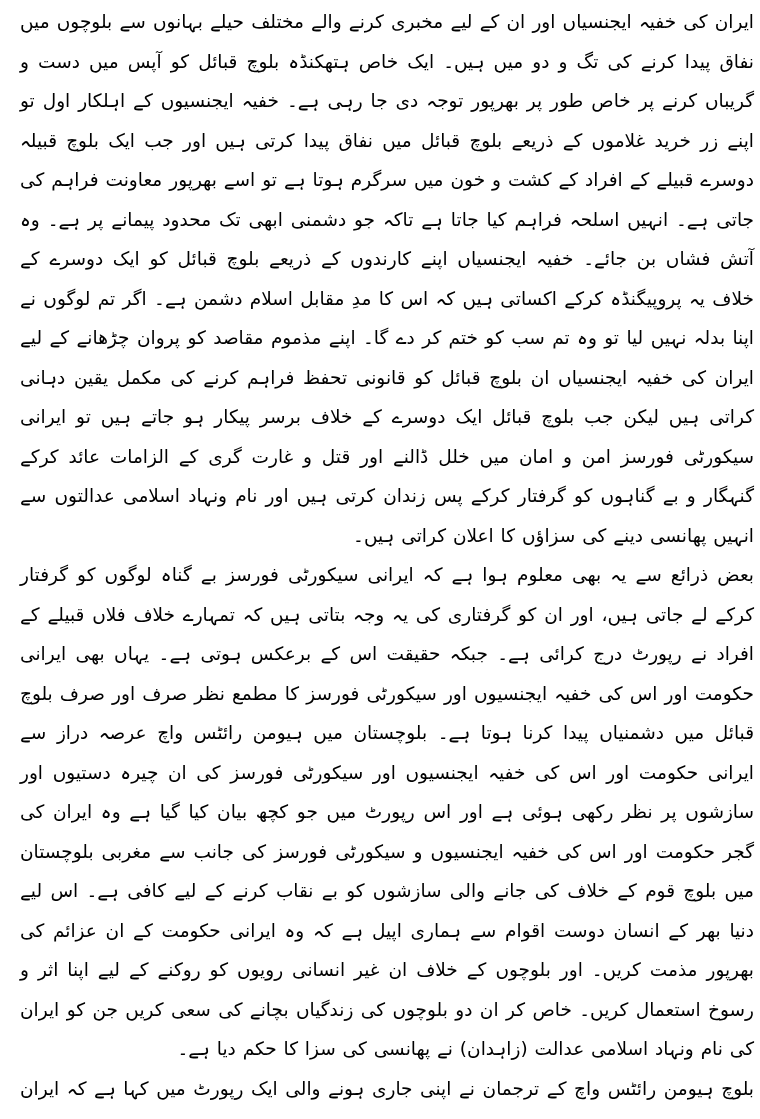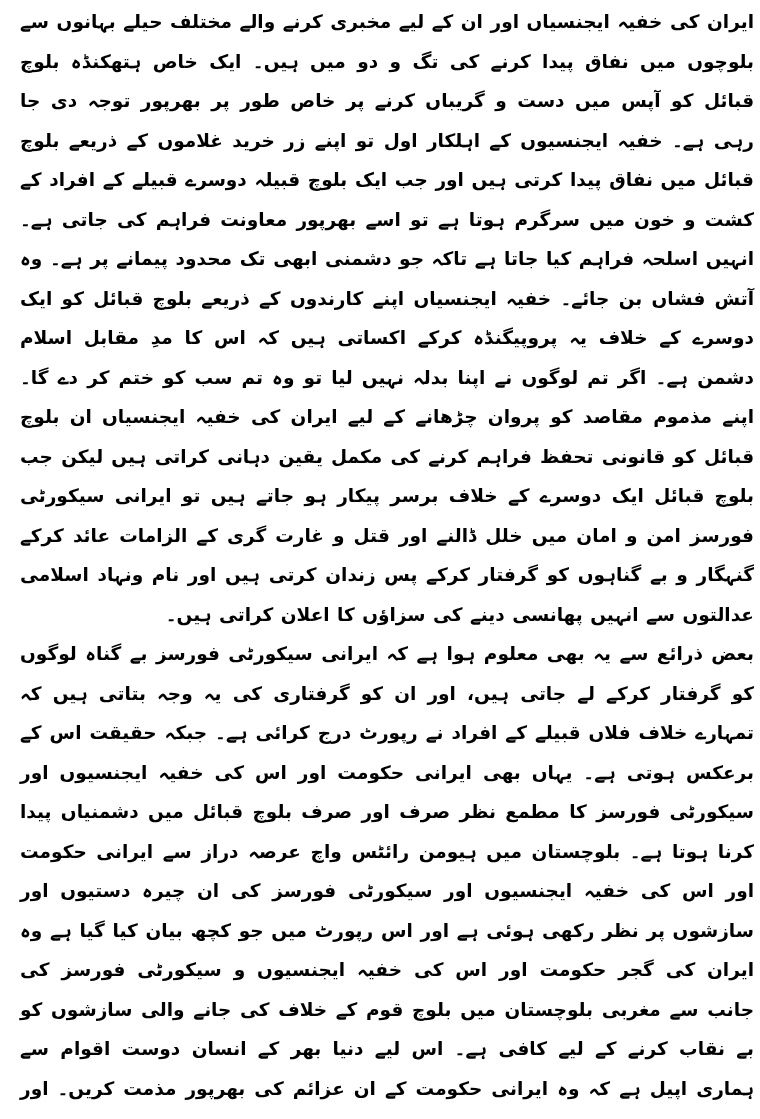--- a/index.html
+++ b/index.html
@@ -20,21 +20,20 @@
     direction: rtl;
     unicode-bidi: embed;
     color: #000000;
     background: #ffffff;
     font-family: "DejaVu Sans", sans-serif;
     font-size: 18.5px;
     line-height: 39.5px;
     text-align: justify;
     text-align-last: auto;
     word-spacing: 1px;
-    font-weight: bold;
   }
   .page p.paragraph {
     margin: 0;
     padding: 0;
     text-align: justify;
   }
 </style>
 </head>
 <body>
 

